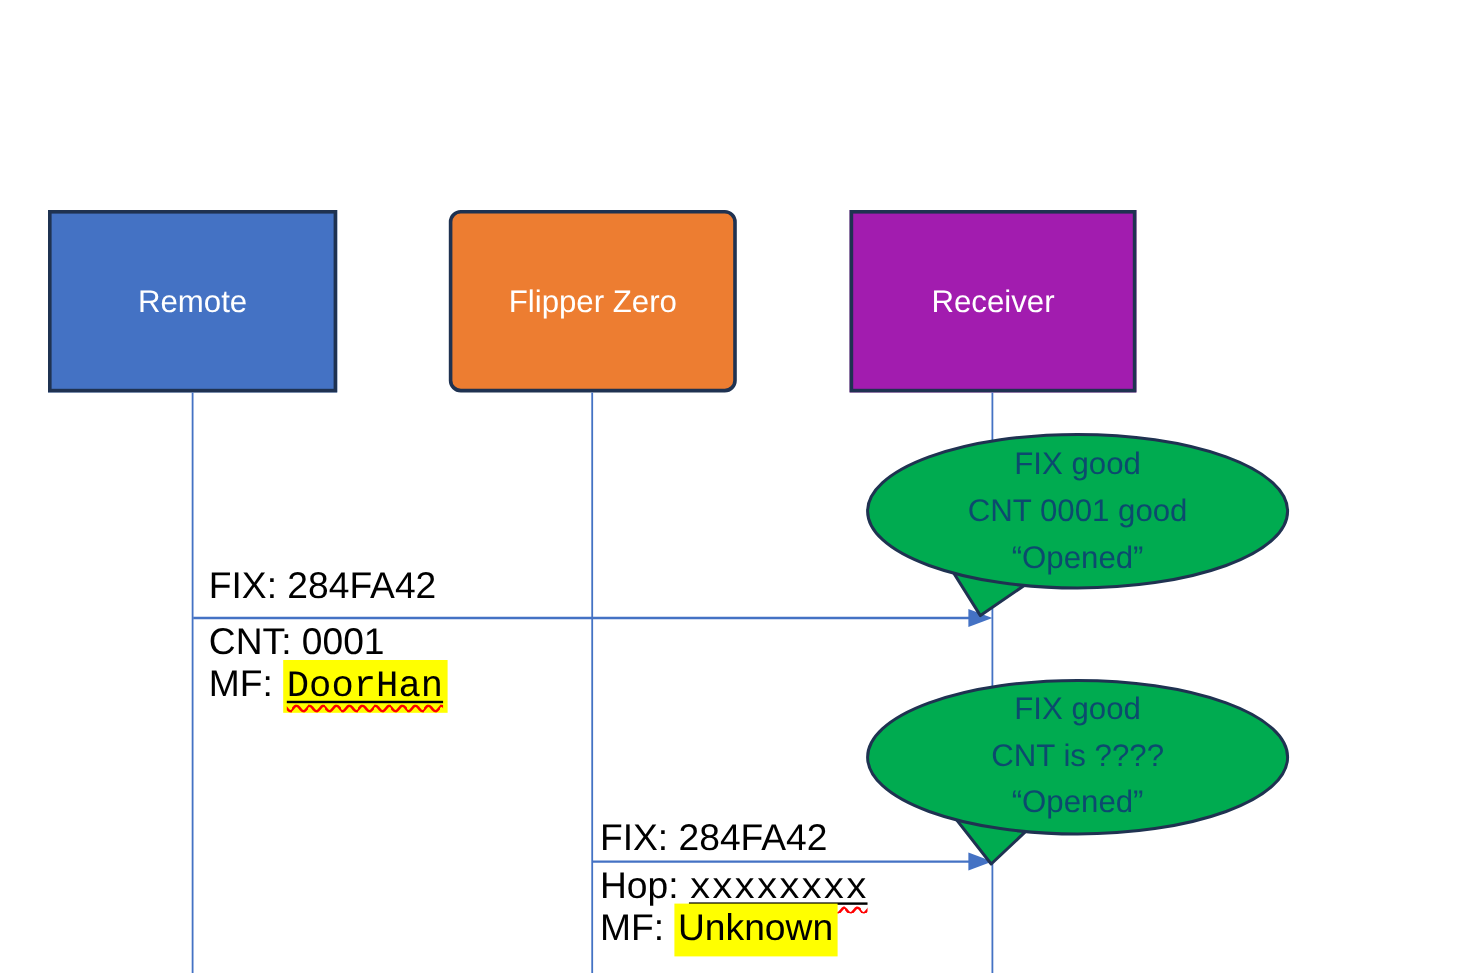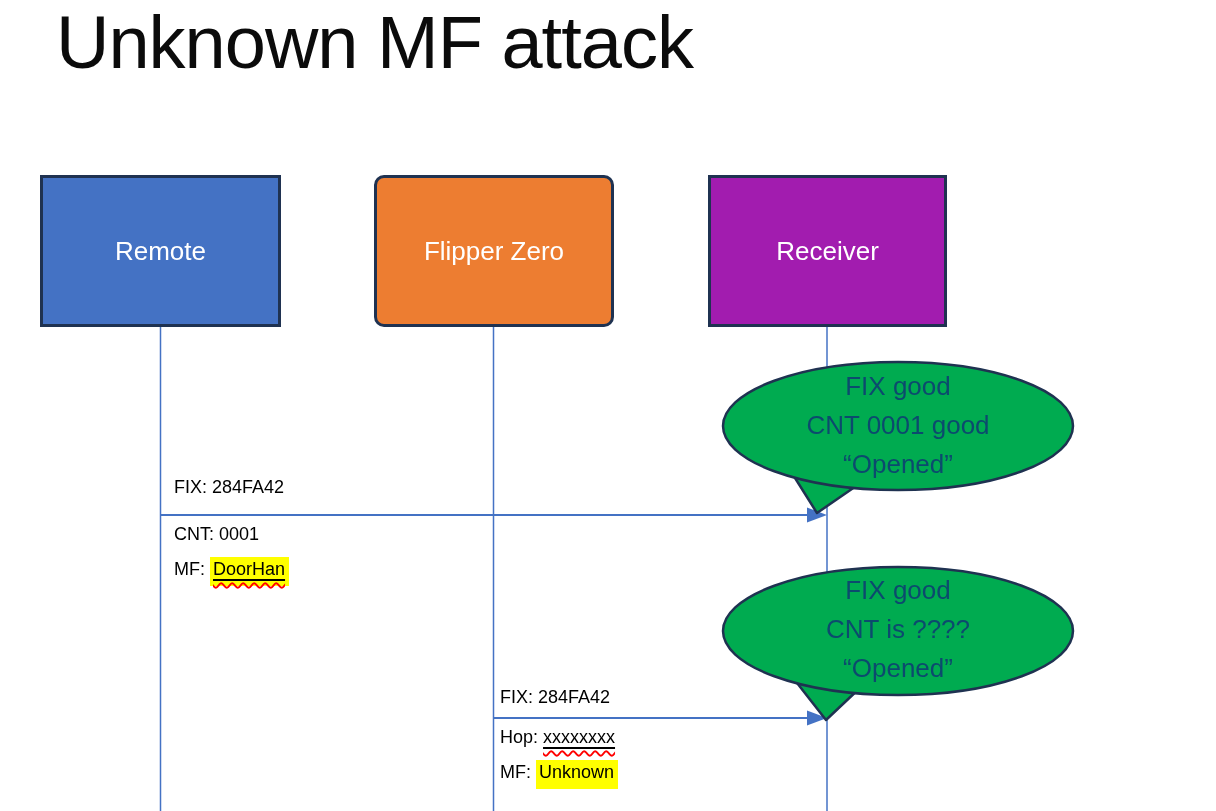--- a/index.html
+++ b/index.html
@@ -53,31 +53,32 @@
   .bubble-tail, .bubble-ellipse {
     fill: #00AB50;
     stroke: #1F3251;
     stroke-width: 2.5;
     stroke-linejoin: round;
   }
 
   
   .msg {
     position: absolute;
-    font-size: 18px;
+    font-size: 31px;
     line-height: 31px;
     color: #000000;
     white-space: nowrap;
   }
   .hl { background: #FFFF00; padding: 2px 4px 7px 3px; }
   .ul {
     text-decoration: underline;
     text-decoration-color: #000000;
     text-decoration-thickness: 2px;
     text-underline-offset: 4px;
+    font-family: Liberation Mono, monospace;
   }
   .sq {
     text-decoration: underline;
     text-decoration-style: wavy;
     text-decoration-color: #FF0000;
     text-decoration-thickness: 1.5px;
     text-underline-offset: 7px;
   }
 
   
@@ -92,21 +93,20 @@
     white-space: nowrap;
   }
   .bubble-text-1 { top: 367px; }
   .bubble-text-2 { top: 571px; }
 </style>
 </head>
 <body>
 
 <div class="slide">
 
-  <h1 class="slide-title">Unknown MF attack</h1>
 
   <div class="actor actor-remote">
     <span>Remote</span>
   </div>
   <div class="actor actor-flipper">
     <span>Flipper Zero</span>
   </div>
   <div class="actor actor-receiver">
     <span>Receiver</span>
   </div>

